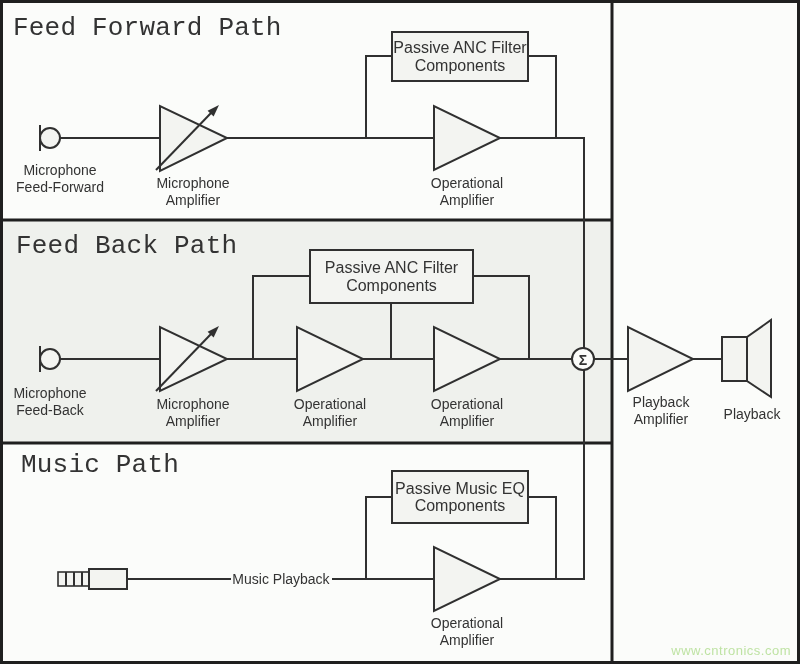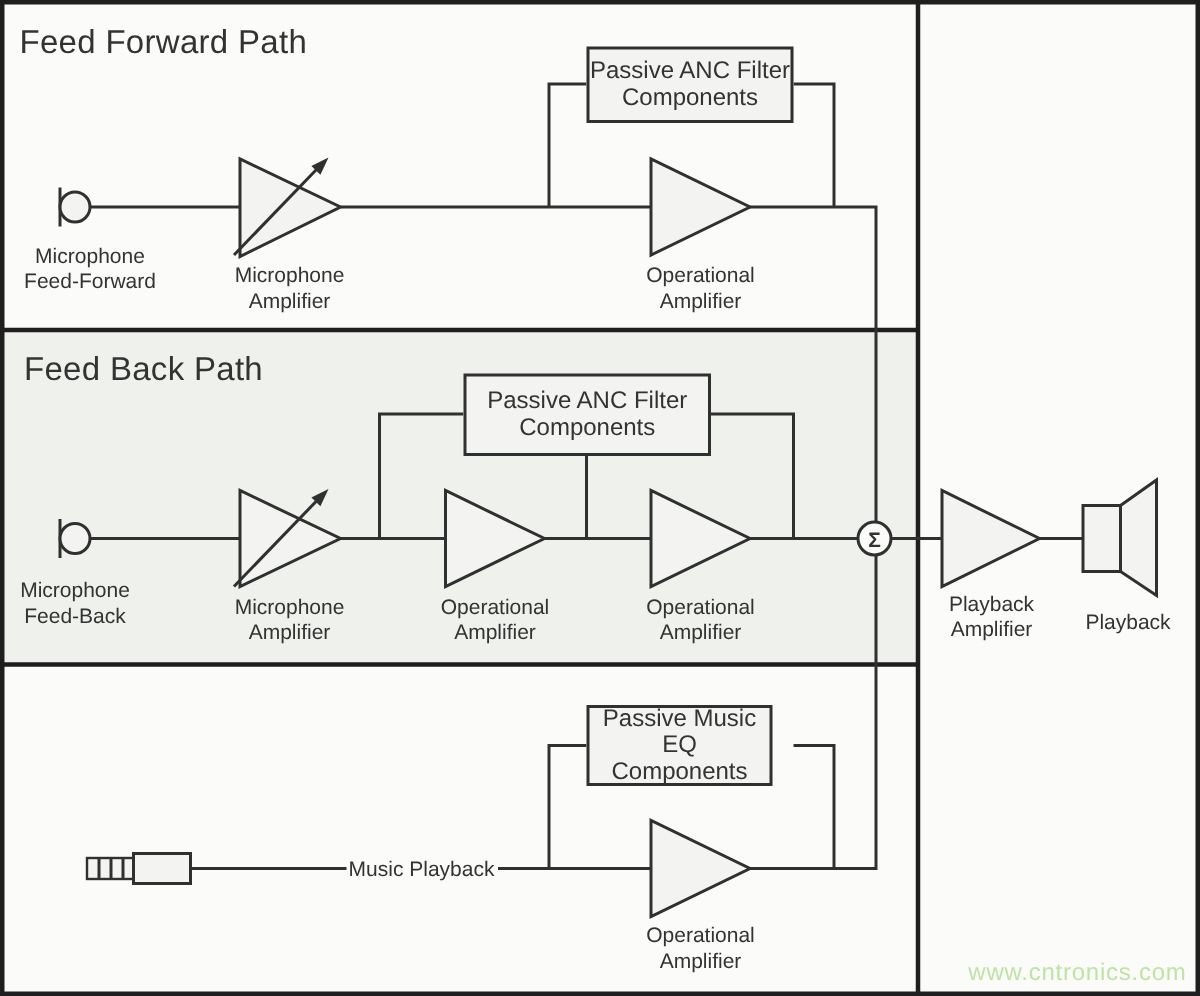--- a/index.html
+++ b/index.html
@@ -22,37 +22,38 @@
   .sigma-glyph{font:bold 14px "Liberation Sans",sans-serif;fill:var(--text-color);}
   .lbl{
     position:absolute;
     font-size:14px;line-height:17px;
     text-align:center;white-space:pre-line;
     transform:translateX(-50%);
     color:var(--text-color);
   }
   .title{
     position:absolute;
-    font-size:22px;line-height:26px;
+    font-size:26px;line-height:26px;
     color:var(--text-color);
     letter-spacing:0.2px;
+    font-family:Liberation Mono, monospace;
   }
   .fbox{
     position:absolute;
     box-sizing:border-box;
     background:var(--shape-fill);
     border:2px solid var(--line-color);
     display:flex;align-items:center;justify-content:center;
     text-align:center;white-space:pre-line;
     font-size:16px;line-height:17.5px;
     color:var(--text-color);
   }
   .watermark{
     position:absolute;right:9px;bottom:6px;
-    font-size:16px;letter-spacing:0.5px;
+    font-size:13px;letter-spacing:0.5px;
     color:var(--watermark-color);
   }
 </style>
 </head>
 <body>
 
 <div class="canvas">
 
   <svg class="diagram-svg" width="800" height="664" viewBox="0 0 800 664">
 
@@ -104,25 +105,26 @@
         <rect class="shape" x="722" y="337" width="25" height="44"></rect>
         <polygon class="shape" points="747,337 771,320 771,397 747,381"></polygon>
       </g>
     </g>
   </svg>
 
   <div class="fbox" style="left:391px;top:31px;width:138px;height:51px;">Passive ANC Filter
 Components</div>
   <div class="fbox" style="left:309px;top:249px;width:165px;height:55px;">Passive ANC Filter
 Components</div>
-  <div class="fbox" style="left:391px;top:470px;width:124px;height:54px;">Passive Music EQ
+  <div class="fbox" style="left:391px;top:470px;width:138px;height:54px;">Passive Music EQ
 Components</div>
 
   <div class="title" style="left:13px;top:15px;">Feed Forward Path</div>
   <div class="title" style="left:16px;top:233px;">Feed Back Path</div>
+  <div class="title" style="left:21px;top:452px;">Music Path</div>
 
   <div class="lbl" style="left:60px;top:162px;">Microphone
 Feed-Forward</div>
   <div class="lbl" style="left:193px;top:175px;">Microphone
 Amplifier</div>
   <div class="lbl" style="left:467px;top:175px;">Operational
 Amplifier</div>
 
   <div class="lbl" style="left:50px;top:385px;">Microphone
 Feed-Back</div>

